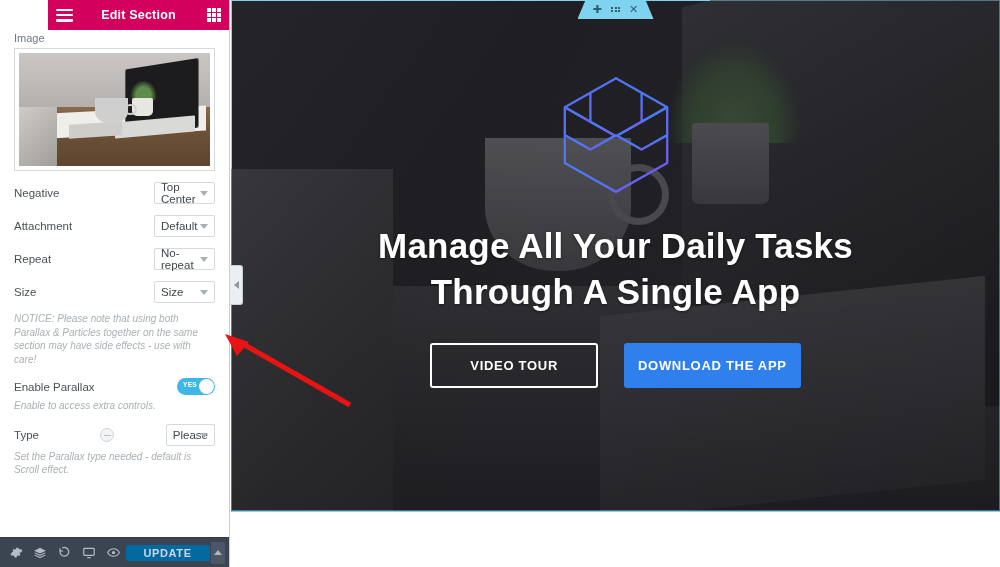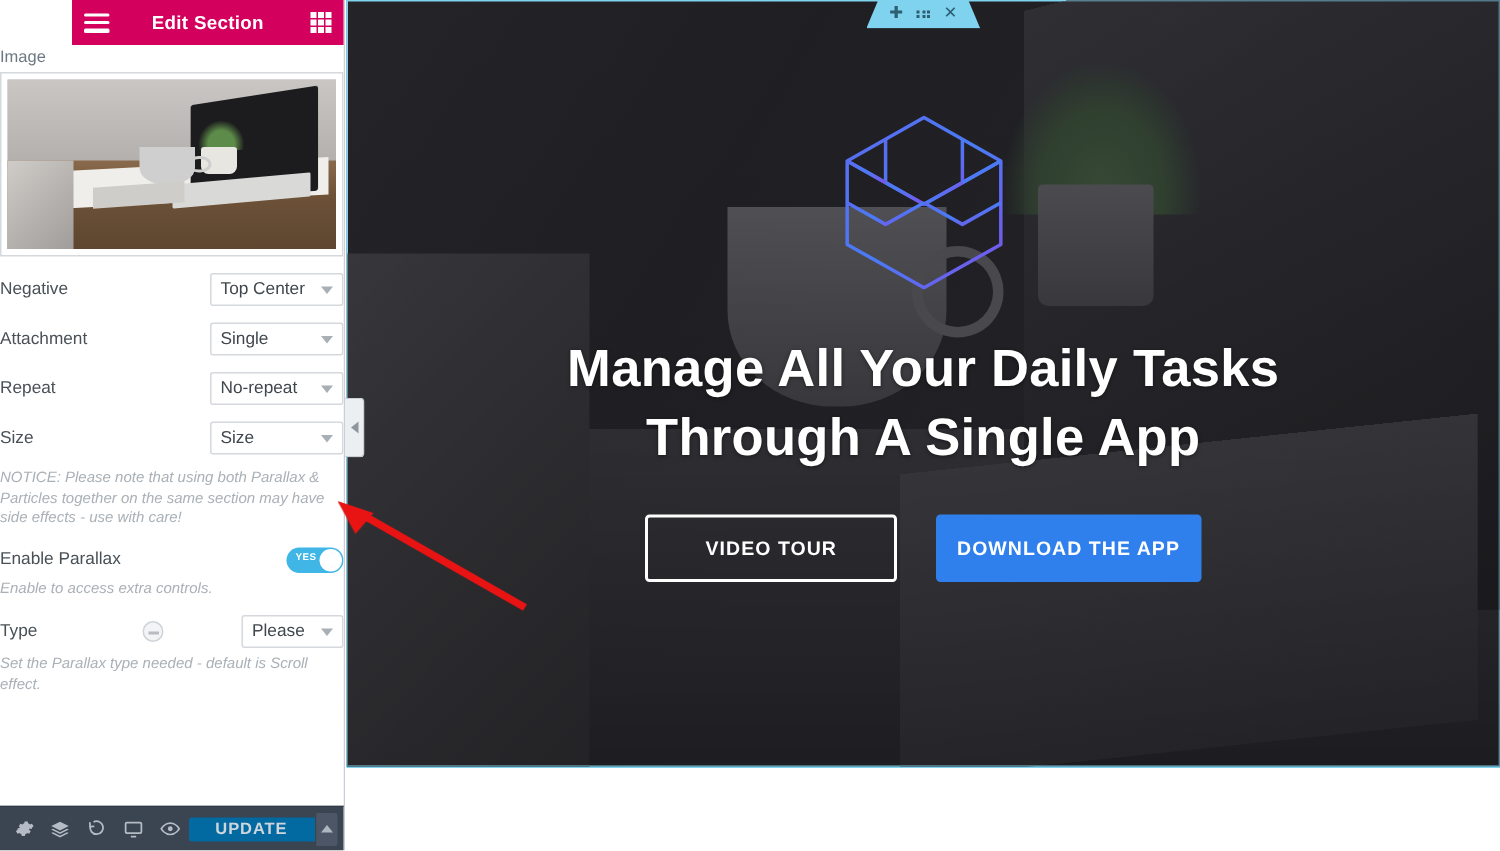--- a/index.html
+++ b/index.html
@@ -33,21 +33,21 @@
     color: #fff; font-size: 12.5px; font-weight: bold;
     letter-spacing: .2px; line-height: 30px;
   }
   .hamburger { width: 17px; height: 13px; display:flex; flex-direction:column; justify-content:space-between; z-index:2; cursor:pointer;}
   .hamburger i { display:block; height:2.5px; background:#fff; border-radius:1px;}
   .grid-icon { width:14px; height:14px; display:grid; grid-template-columns:repeat(3,1fr); grid-template-rows:repeat(3,1fr); gap:1.5px; z-index:2; cursor:pointer;}
   .grid-icon i { background:#fff; display:block; }
 
   .panel-body {
     flex: 1 1 auto; overflow: hidden;
-    background: #fff; padding: 0 0;
+    background: #fff; padding: 0 14px;
     position: relative;
   }
   .section-label {
     font-size: 11px; color: #6d7882; padding-top: 2px;
     height: 14px; overflow: hidden;
   }
   .img-preview-wrap {
     border: 1px solid #d5d8dc; background:#fff;
     padding: 4px; margin-top: 4px;
     height: 123px;
@@ -252,21 +252,21 @@
         <div class="row-label">Negative</div>
         <div class="select">
           <span>Top Center</span>
           <span class="caret"></span>
         </div>
       </div>
 
       <div class="row">
         <div class="row-label">Attachment</div>
         <div class="select">
-          <span>Single</span>
+          <span>Default</span>
           <span class="caret"></span>
         </div>
       </div>
 
       <div class="row">
         <div class="row-label">Repeat</div>
         <div class="select">
           <span>No-repeat</span>
           <span class="caret"></span>
         </div>

